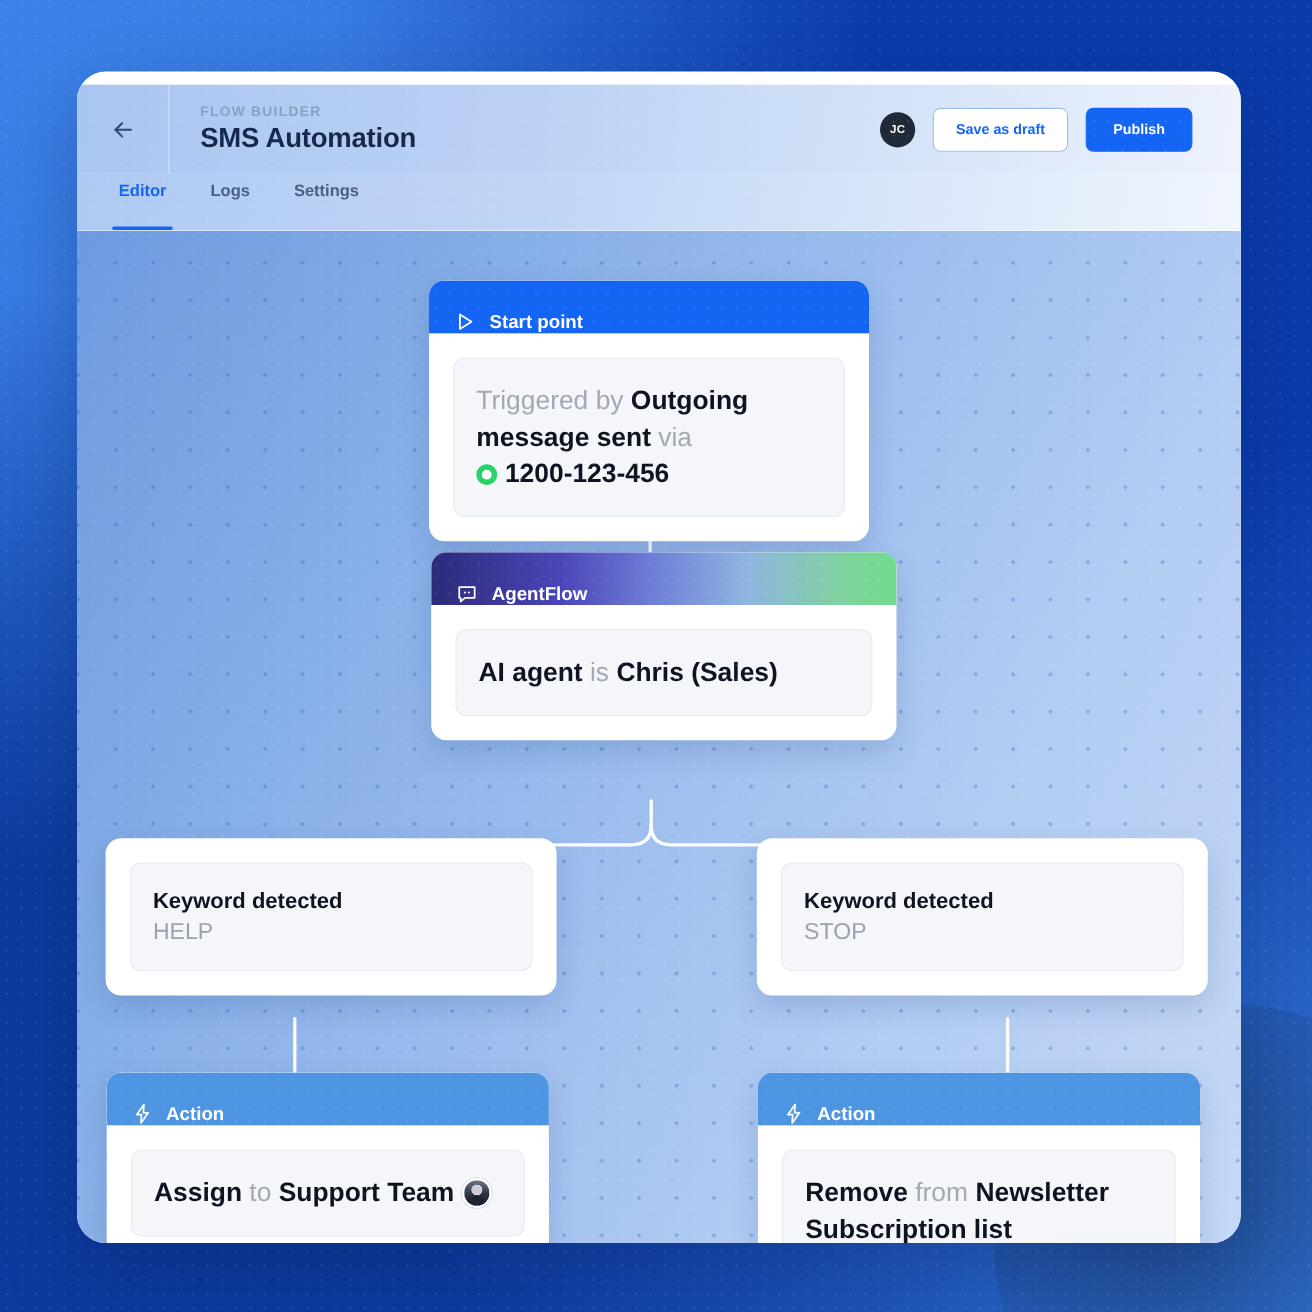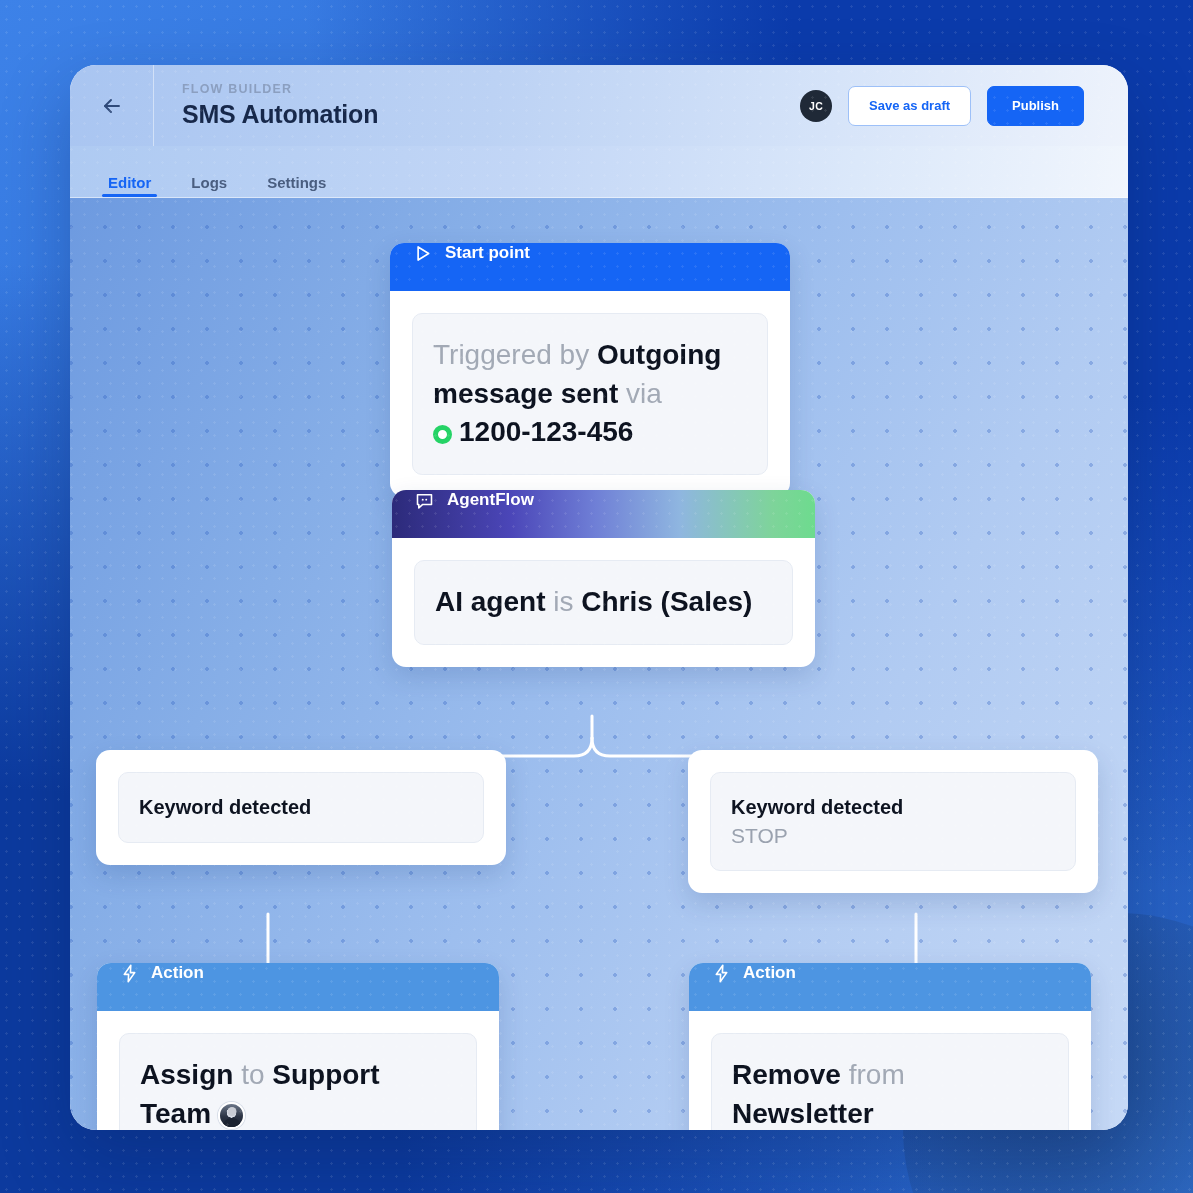--- a/index.html
+++ b/index.html
@@ -46,20 +46,21 @@
     background: #ffffff;
     box-shadow: 0 28px 70px rgba(6,28,80,.28);
   }
 
   
   .topbar {
     position: relative;
     height: 81px;
     display: flex; align-items: center;
     background: linear-gradient(100deg, #a9c5f1 0%, #bcd2f4 40%, #d6e4f9 72%, #eef3fc 100%);
+    margin-top: 12px;
   }
   .back-btn {
     width: 84px; height: 81px;
     display: flex; align-items: center; justify-content: center;
     color: #2f4a7a;
     border-right: 1px solid rgba(255,255,255,.45);
     cursor: pointer;
   }
   .back-btn svg { width: 24px; height: 24px; }
   .title-block { padding-left: 28px; }
@@ -97,21 +98,21 @@
 
   
   .tabbar {
     position: relative; height: 52px;
     display: flex; align-items: flex-end; gap: 8px;
     padding-left: 22px;
     background: linear-gradient(100deg, #aecaf2 0%, #c2d6f6 42%, #dbe8fa 74%, #f1f6fd 100%);
     border-bottom: 1px solid rgba(255,255,255,.5);
   }
   .tab {
-    padding: 0 16px 6px; font-size: 15px; font-weight: 600;
+    padding: 0 16px 27px; font-size: 15px; font-weight: 600;
     color: #4a5e80; cursor: pointer; position: relative;
   }
   .tab.active { color: #1565f5; }
   .tab.active::after {
     content: ""; position: absolute; left: 10px; right: 10px; bottom: 0;
     height: 3px; background: #1565f5; border-radius: 2px;
   }
 
   
   .canvas {
@@ -132,38 +133,38 @@
 
   
   .node {
     position: absolute;
     background: #fff;
     border-radius: 14px;
     box-shadow: 0 10px 26px rgba(20,50,110,.16);
     overflow: hidden;
   }
   .node-head {
-    height: 48px; display: flex; align-items: flex-start; gap: 12px;
+    height: 48px; display: flex; align-items: flex-end; gap: 12px;
     padding: 0 22px; color: #fff; font-size: 17px; font-weight: 700;
   }
   .node-head svg { width: 21px; height: 21px; flex: 0 0 auto; }
   .head-start  { background: #1565f5; }
   .head-action { background: #4d95e2; gap: 11px; }
   .head-agent  {
     background: linear-gradient(90deg, #2c2a7a 0%, #4b46b8 28%, #6f7fd6 48%, #8fb6e0 68%, #7ed49a 90%, #6ddb8e 100%);
   }
   .node-body { padding: 22px; }
   .panel {
     background: #f4f6fa;
     border: 1px solid #e6ebf3;
     border-radius: 10px;
     padding: 22px 20px;
   }
   .panel-text {
-    font-size: 28px; line-height: 1.38; color: #a2a9b5; font-weight: 400;
+    font-size: 24px; line-height: 1.38; color: #a2a9b5; font-weight: 400;
   }
   .panel-text b { color: #0d1320; font-weight: 700; }
   .kw-title { font-size: 20px; font-weight: 700; color: #0d1320; line-height: 1.25; }
   .kw-value { font-size: 21px; color: #9aa2af; font-weight: 400; margin-top: 4px; }
 
   .dot-green {
     display: inline-block; vertical-align: -3px;
     width: 19px; height: 19px; border-radius: 50%;
     border: 5px solid #25d366; background: #fff;
     margin-right: 7px;
@@ -281,20 +282,21 @@
               <b>AI agent</b><span> is </span><b>Chris (Sales)</b>
             </div>
           </div>
         </div>
       </div>
 
       <div class="node" id="node-kw-help">
         <div class="node-body">
           <div class="panel">
             <div class="kw-title">Keyword detected</div>
+            <div class="kw-value">HELP</div>
           </div>
         </div>
       </div>
 
       <div class="node" id="node-kw-stop">
         <div class="node-body">
           <div class="panel">
             <div class="kw-title">Keyword detected</div>
             <div class="kw-value">STOP</div>
           </div>

